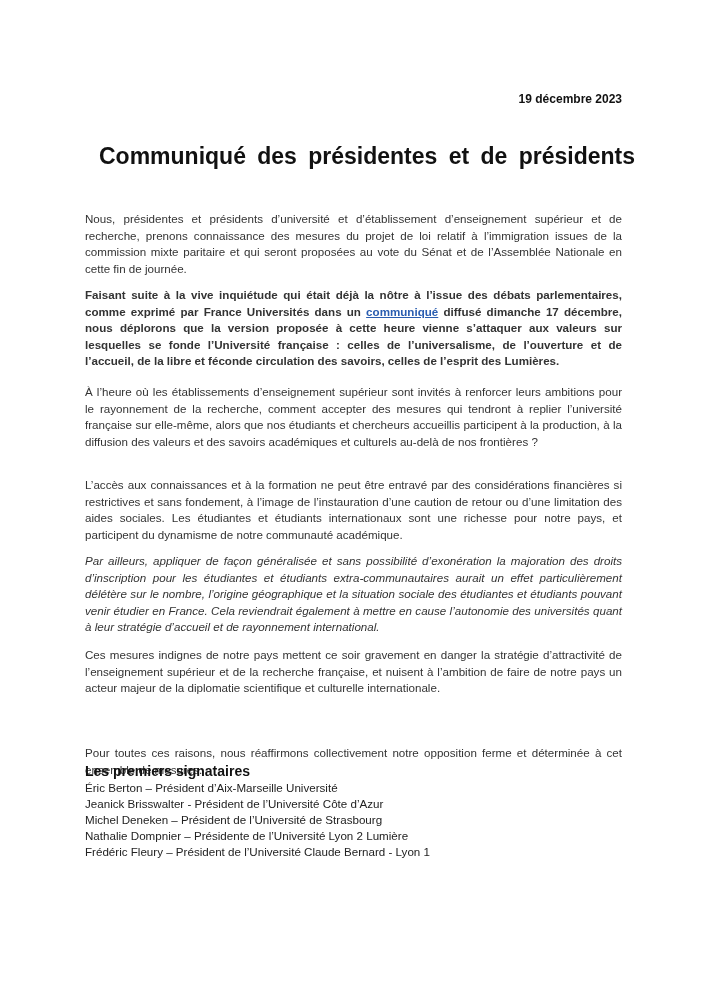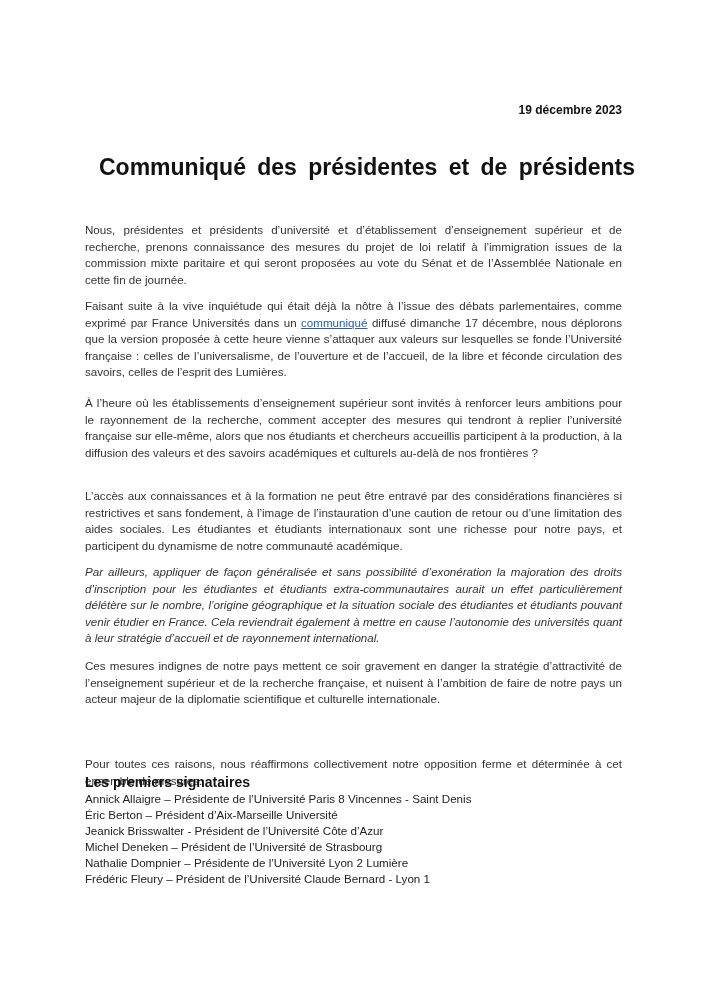--- a/index.html
+++ b/index.html
@@ -1,26 +1,26 @@
 <!DOCTYPE html>
 <html><head>
 <meta charset="utf-8">
 <style>
   html, body { margin: 0; padding: 0; background: #ffffff; }
   body { width: 709px; height: 1000px; position: relative; overflow: hidden;
          font-family: "Liberation Sans", sans-serif; color: #1a1a1a; }
-  .page { position: absolute; left: 0; top: 16px; width: 709px; height: 872px; }
+  .page { position: absolute; left: 0; top: 5px; width: 709px; height: 872px; }
   .date { position: absolute; right: 87px; top: 87px; font-size: 12px; font-weight: bold; color: #111; }
   .title { position: absolute; left: 85px; top: 123px; width: 536px; font-size: 23px; font-weight: bold;
            line-height: 29px; text-align: justify; text-align-last: left; color: #111; margin: 14px; }
   .title .l1 { display: block; text-align: justify; text-align-last: justify; }
   .body { position: absolute; left: 85px; width: 537px; font-size: 11.6px; line-height: 16.6px;
           text-align: justify; margin: 0; color: #333; }
   .p1 { top: 206px; }
-  .p2 { top: 282px; }
+  .p2 { top: 282px; font-weight: bold; }
   .p3 { top: 379px; }
   .p4 { top: 472px; }
   .p5 { top: 548px; font-style: italic; }
   .p6 { top: 642px; }
   .p7 { top: 712px; margin-top: 28px; }
   a.link { color: #2a5db0; text-decoration: underline; }
   .sig-head { position: absolute; left: 85px; top: 758px; font-size: 14px; font-weight: bold; color: #111; margin: 0; }
   .sig-list { position: absolute; left: 85px; top: 775px; list-style: none; margin: 0; padding: 0;
               font-size: 11.6px; line-height: 16.1px; color: #222; }
 </style>
@@ -39,20 +39,19 @@
   <p class="body p2"><span>Faisant suite à la vive inquiétude qui était déjà la nôtre à l’issue des débats parlementaires, comme exprimé par France Universités dans un </span><a class="link" href="#">communiqué</a><span> diffusé dimanche 17 décembre, nous déplorons que la version proposée à cette heure vienne s’attaquer aux valeurs sur lesquelles se fonde l’Université française : celles de l’universalisme, de l’ouverture et de l’accueil, de la libre et féconde circulation des savoirs, celles de l’esprit des Lumières.</span></p>
 
   <p class="body p3">À l’heure où les établissements d’enseignement supérieur sont invités à renforcer leurs ambitions pour le rayonnement de la recherche, comment accepter des mesures qui tendront à replier l’université française sur elle-même, alors que nos étudiants et chercheurs accueillis participent à la production, à la diffusion des valeurs et des savoirs académiques et culturels au-delà de nos frontières ?</p>
   <p class="body p4">L’accès aux connaissances et à la formation ne peut être entravé par des considérations financières si restrictives et sans fondement, à l’image de l’instauration d’une caution de retour ou d’une limitation des aides sociales. Les étudiantes et étudiants internationaux sont une richesse pour notre pays, et participent du dynamisme de notre communauté académique.</p>
   <p class="body p5">Par ailleurs, appliquer de façon généralisée et sans possibilité d’exonération la majoration des droits d’inscription pour les étudiantes et étudiants extra-communautaires aurait un effet particulièrement délétère sur le nombre, l’origine géographique et la situation sociale des étudiantes et étudiants pouvant venir étudier en France. Cela reviendrait également à mettre en cause l’autonomie des universités quant à leur stratégie d’accueil et de rayonnement international.</p>
   <p class="body p6">Ces mesures indignes de notre pays mettent ce soir gravement en danger la stratégie d’attractivité de l’enseignement supérieur et de la recherche française, et nuisent à l’ambition de faire de notre pays un acteur majeur de la diplomatie scientifique et culturelle internationale.</p>
   <p class="body p7">Pour toutes ces raisons, nous réaffirmons collectivement notre opposition ferme et déterminée à cet ensemble de mesures.</p>
 
   <h2 class="sig-head">Les premiers signataires</h2>
   <ul class="sig-list">
-    <li>Annick Allaigre – Présidente de l’Université Paris 8 Vincennes - Saint Denis</li>
     <li>Éric Berton – Président d’Aix-Marseille Université</li>
     <li>Jeanick Brisswalter - Président de l’Université Côte d’Azur</li>
     <li>Michel Deneken – Président de l’Université de Strasbourg</li>
     <li>Nathalie Dompnier – Présidente de l’Université Lyon 2 Lumière</li>
     <li>Frédéric Fleury – Président de l’Université Claude Bernard - Lyon 1</li>
   </ul>
 </div>
 
 </body></html>

